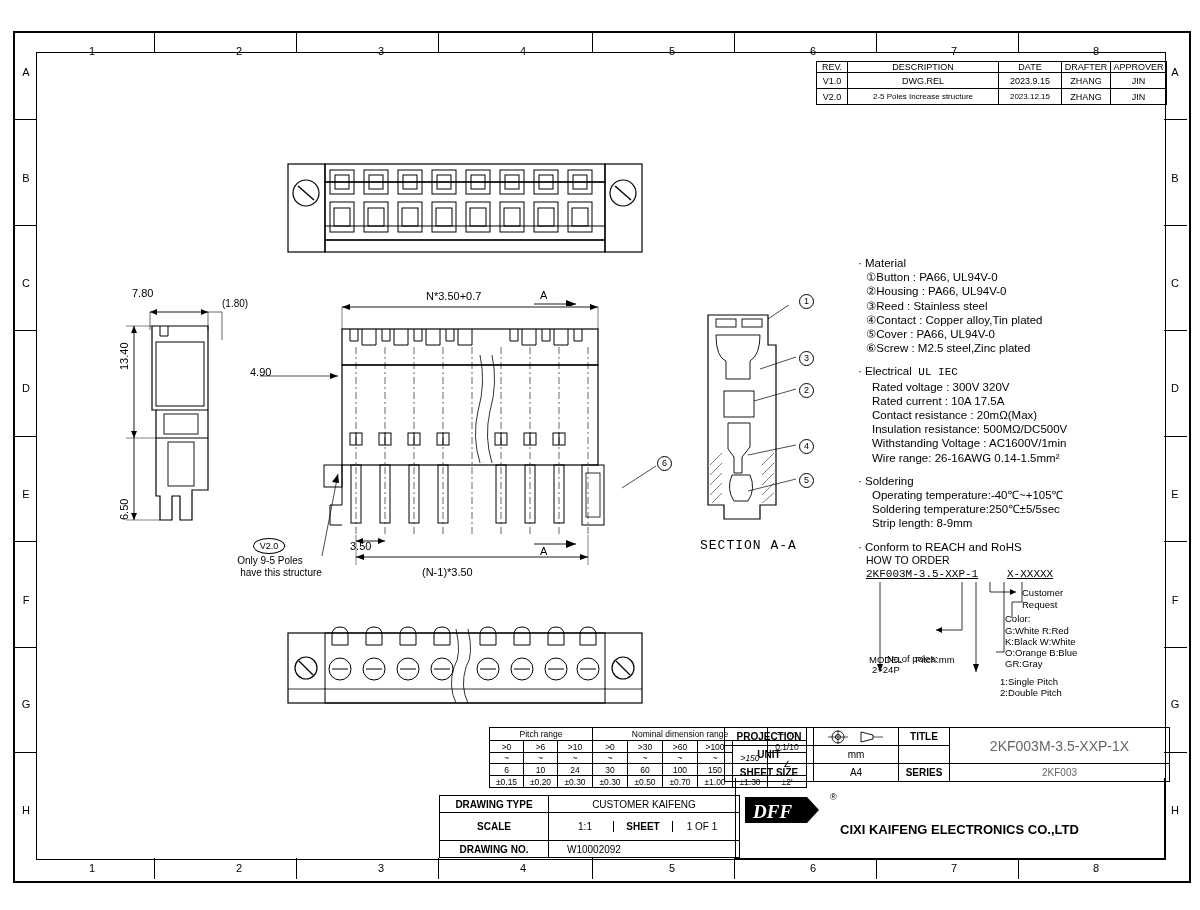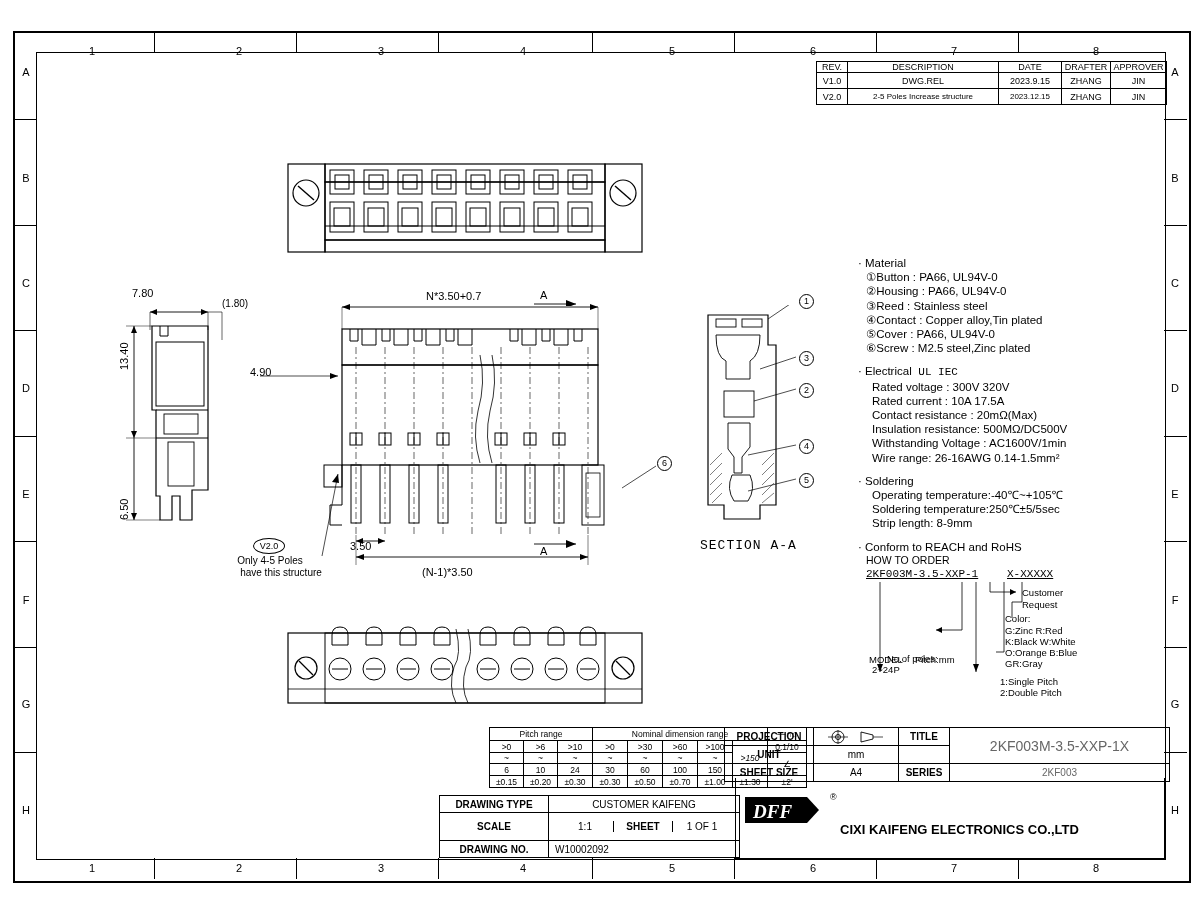--- a/index.html
+++ b/index.html
@@ -311,21 +311,21 @@
     <polygon points="44,14 34,10 34,18" fill="#000"></polygon>
   </svg>
   <div class="dim" style="left:540px;top:289px;">A</div>
   <svg class="abs" style="left:532px;top:540px;" width="46" height="16">
     <line x1="2" y1="4" x2="44" y2="4" stroke="#000" stroke-width="0.9"></line>
     <polygon points="44,4 34,0 34,8" fill="#000"></polygon>
   </svg>
   <div class="dim" style="left:540px;top:545px;">A</div>
 
   <div class="abs" style="left:253px;top:538px;width:30px;height:14px;border:1px solid #000;border-radius:50%;font-size:9px;text-align:center;line-height:14px;">V2.0</div>
-  <div class="note" style="left:195px;top:555px;width:150px;">Only 4-5 Poles</div>
+  <div class="note" style="left:195px;top:555px;width:150px;">Only 9-5 Poles</div>
   <div class="note" style="left:206px;top:567px;width:150px;">have this structure</div>
   <svg class="abs" style="left:320px;top:470px;" width="30" height="90">
     <line x1="2" y1="86" x2="18" y2="4" stroke="#000" stroke-width="0.7"></line>
     <polygon points="18,4 12,12 19,13" fill="#000"></polygon>
   </svg>
 
   <div class="circ" style="left:657px;top:456px;">6</div>
   <svg class="abs" style="left:620px;top:462px;" width="40" height="30">
     <line x1="2" y1="26" x2="36" y2="4" stroke="#000" stroke-width="0.7"></line>
   </svg>
@@ -445,21 +445,21 @@
     <polygon points="110,92 107,84 113,84" fill="#000"></polygon>
     <path d="M14,2 L14,92" fill="none" stroke="#000" stroke-width="0.8"></path>
     <polygon points="14,92 11,84 17,84" fill="#000"></polygon>
     <path d="M156,2 L156,22 L146,22" fill="none" stroke="#000" stroke-width="0.8"></path>
     <path d="M146,22 L146,38" fill="none" stroke="#000" stroke-width="0.8"></path>
     <path d="M138,2 L138,72 L130,72" fill="none" stroke="#000" stroke-width="0.8"></path>
   </svg>
 
   <div class="order" style="left:1022px;top:587px;">Customer<br>Request</div>
   <div class="order" style="left:1005px;top:613px;">Color:</div>
-  <div class="order" style="left:1005px;top:625px;">G:Zinc      R:Red</div>
+  <div class="order" style="left:1005px;top:625px;">G:White      R:Red</div>
   <div class="order" style="left:1005px;top:636px;">K:Black      W:White</div>
   <div class="order" style="left:1005px;top:647px;">O:Orange   B:Blue</div>
   <div class="order" style="left:1005px;top:658px;">GR:Gray</div>
   <div class="order" style="left:1000px;top:676px;">1:Single Pitch</div>
   <div class="order" style="left:1000px;top:687px;">2:Double Pitch</div>
   <div class="order" style="left:887px;top:653px;">No.of poles:</div>
   <div class="order" style="left:872px;top:664px;">2~24P</div>
   <div class="order" style="left:869px;top:654px;">MODEL</div>
   <div class="order" style="left:915px;top:654px;">Pitch:mm</div>
 
@@ -529,21 +529,21 @@
             <td style="border:0;border-right:1px solid #000;width:52px;">1:1</td>
             <td style="border:0;border-right:1px solid #000;width:54px;font-weight:bold;">SHEET</td>
             <td style="border:0;">1  OF  1</td>
           </tr>
         </tbody>
             </table>
       </td>
     </tr>
     <tr>
       <td style="height:16px;font-weight:bold;">DRAWING NO.</td>
-      <td style="text-align:left;padding-left:6px;">W10002092</td>
+      <td style="text-align:left;padding-left:18px;">W10002092</td>
     </tr>
   </tbody>
     </table>
 
   <table class="tb" style="left:724px;top:727px;font-size:10px;">
     <tbody>
         <tr>
       <td style="width:84px;height:17px;font-weight:bold;">PROJECTION</td>
       <td style="width:80px;">
         <svg width="70" height="14" style="display:inline-block;vertical-align:middle;">

